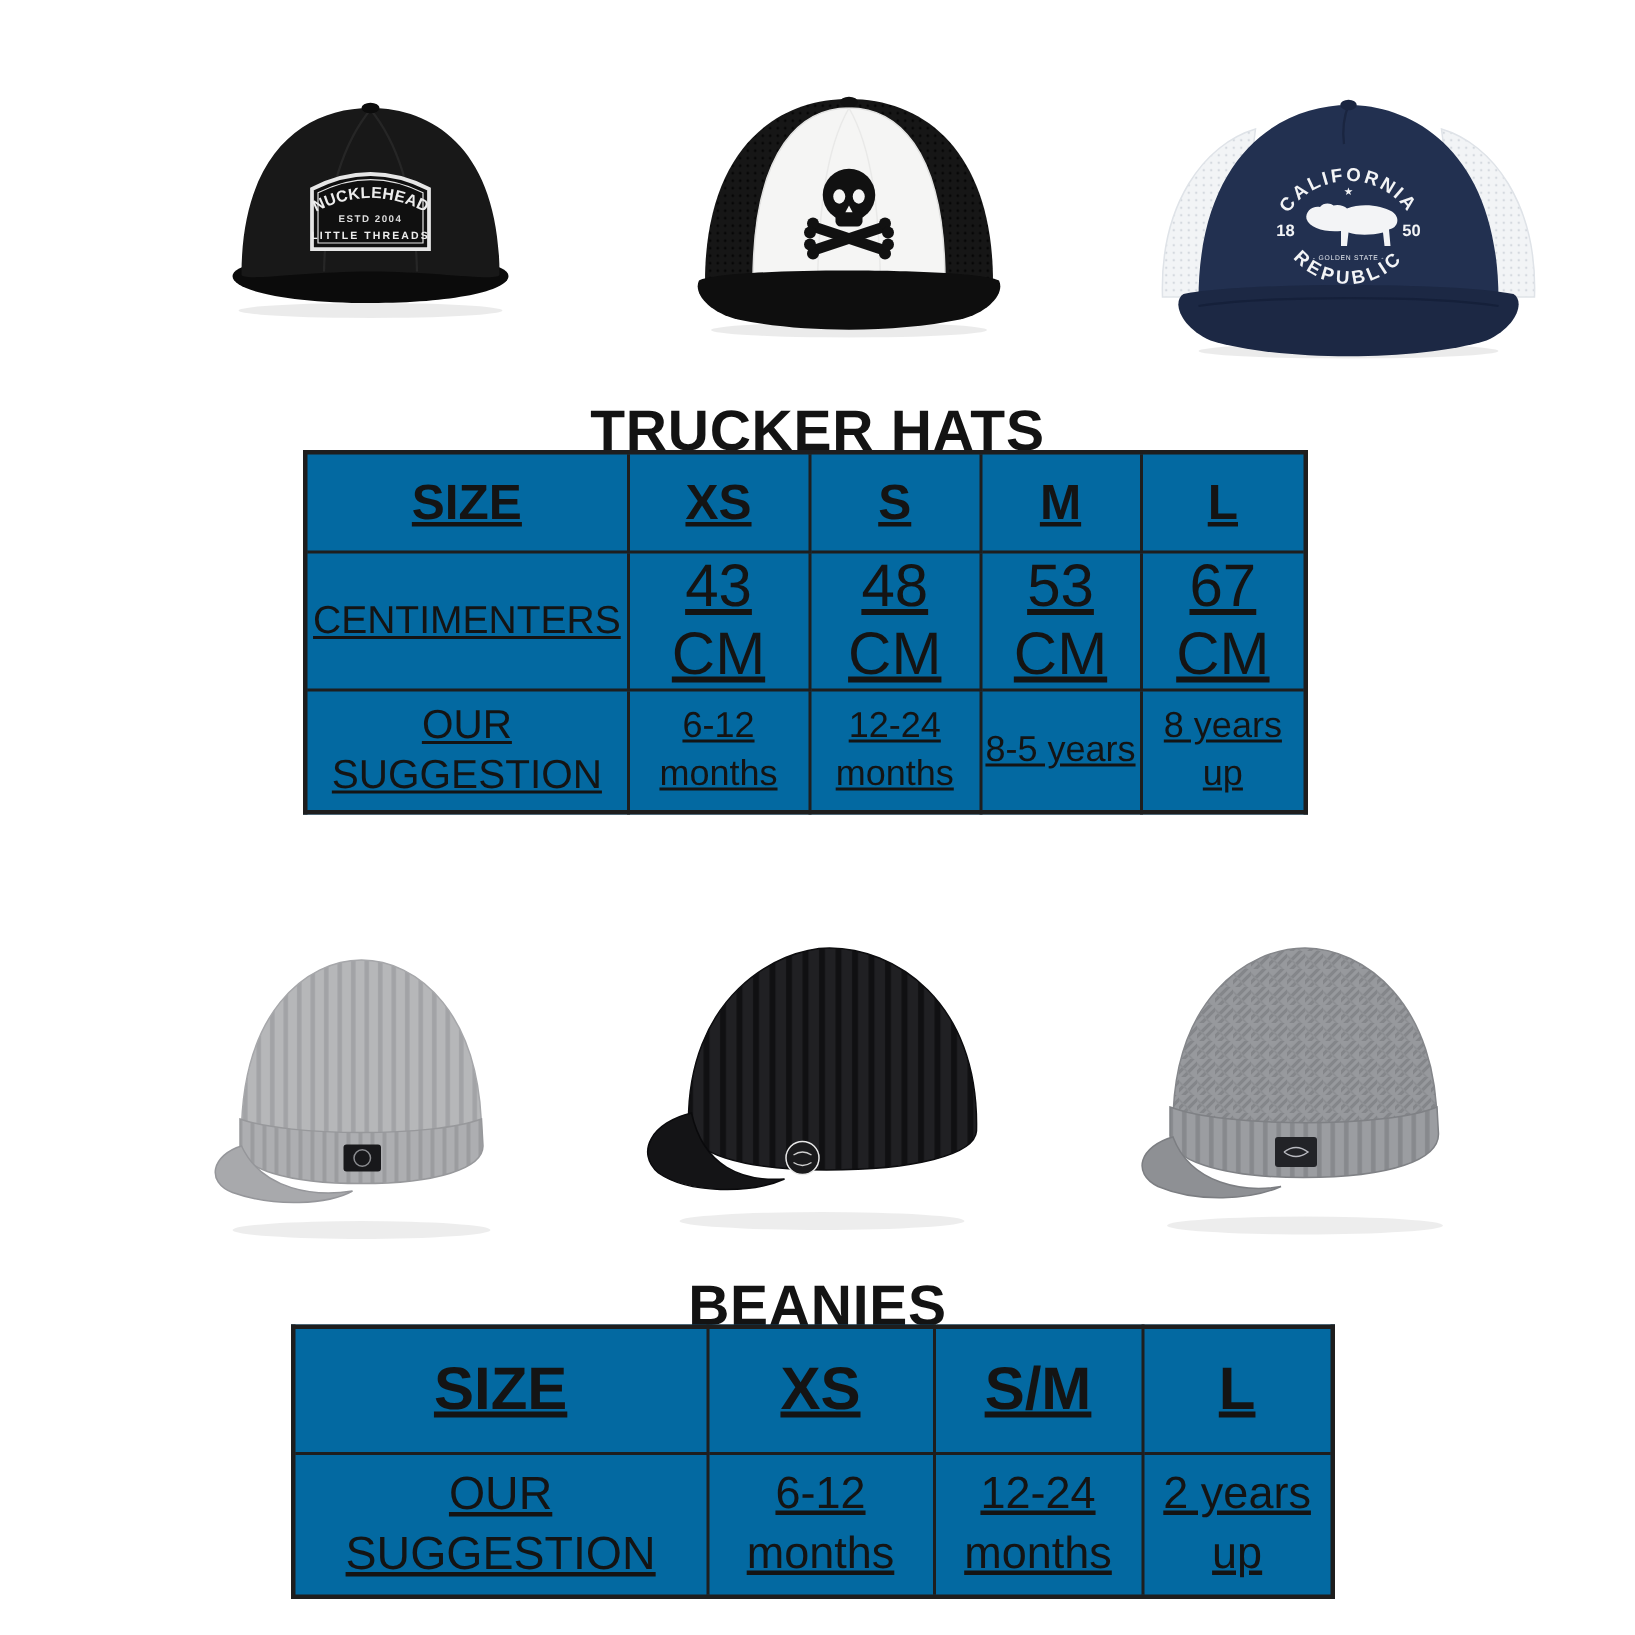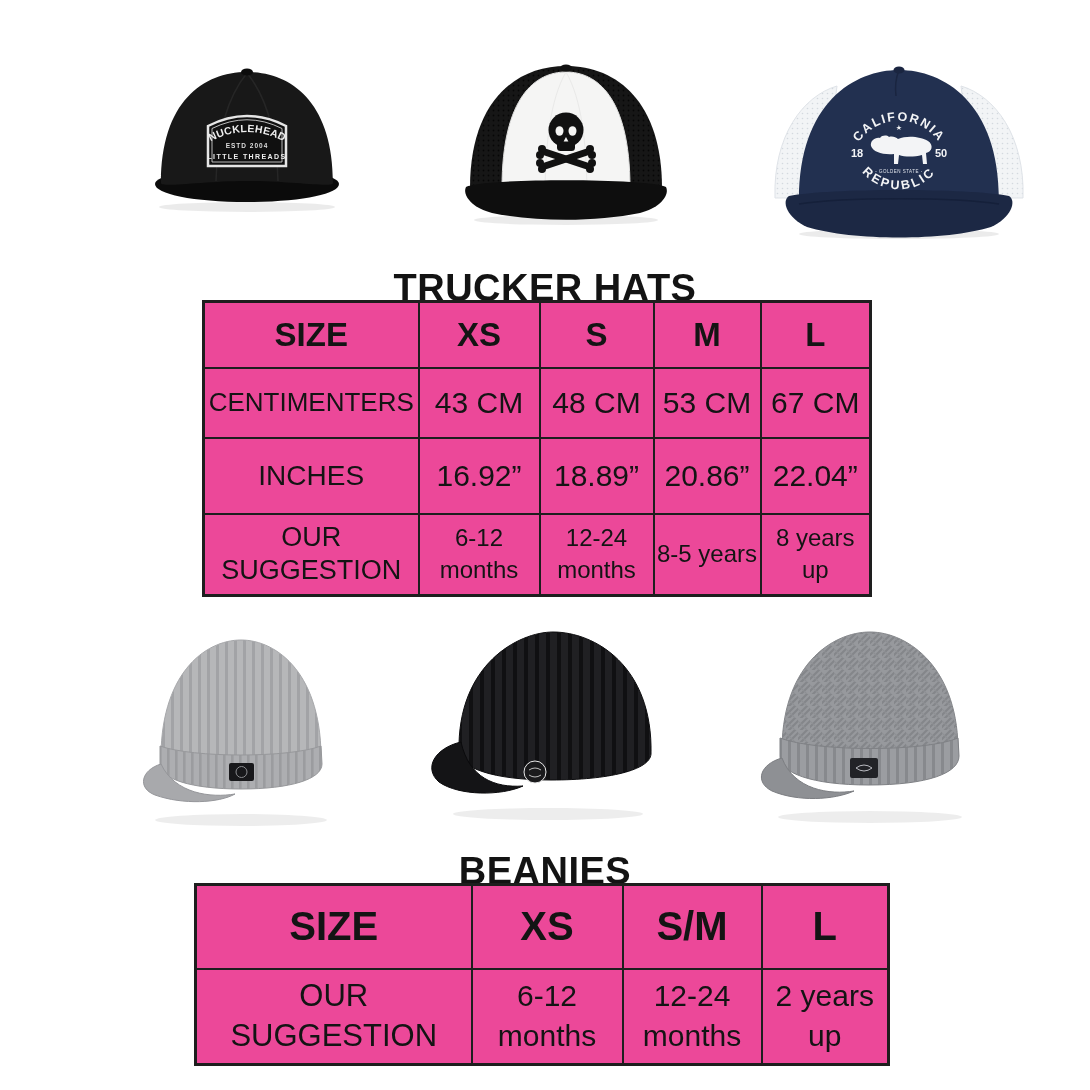--- a/index.html
+++ b/index.html
@@ -21,36 +21,37 @@
     color:#131313;
     margin-top:24px;
   }
   #trucker-title{top:243px;}
   #beanies-title{top:826px;text-align:center;}
 
   table.size-table{
     position:absolute;
     border-collapse:collapse;
     table-layout:fixed;
-    background:#ec4899;
+    background:#0369a1;
     border:3px solid #1e1e1e;
+    text-decoration:underline;
   }
   table.size-table td{
     border:2.5px solid #1e1e1e;
     text-align:center;
     vertical-align:middle;
     padding:0 2px;
     color:#141414;
     overflow:hidden;
   }
   .t1{left:202px;top:300px;width:667px;}
   .t1 tr.head{height:66px;}
   .t1 tr.head td{font-weight:bold;font-size:33px;}
   .t1 tr.r1{height:70px;}
-  .t1 tr.r1 td{font-size:30px;}
+  .t1 tr.r1 td{font-size:40px;}
   .t1 tr.r1 td.label{font-size:26px;white-space:nowrap;}
   .t1 tr.r2{height:76px;}
   .t1 tr.r2 td{font-size:30px;}
   .t1 tr.r2 td.label{font-size:28px;}
   .t1 tr.r3{height:82px;}
   .t1 tr.r3 td{font-size:24px;line-height:1.35;}
   .t1 tr.r3 td.label{font-size:27px;line-height:1.25;}
 
   .t2{left:194px;top:883px;width:693px;}
   .t2 tr.head{height:84px;}
@@ -168,27 +169,20 @@
       <td>M</td>
       <td>L</td>
     </tr>
     <tr class="r1">
       <td class="label">CENTIMENTERS</td>
       <td>43 CM</td>
       <td>48 CM</td>
       <td>53 CM</td>
       <td>67 CM</td>
     </tr>
-    <tr class="r2">
-      <td class="label">INCHES</td>
-      <td>16.92”</td>
-      <td>18.89”</td>
-      <td>20.86”</td>
-      <td>22.04”</td>
-    </tr>
     <tr class="r3">
       <td class="label">OUR SUGGESTION</td>
       <td>6-12 months</td>
       <td>12-24 months</td>
       <td>8-5 years</td>
       <td>8 years up</td>
     </tr>
   </tbody>
     </table>
 

